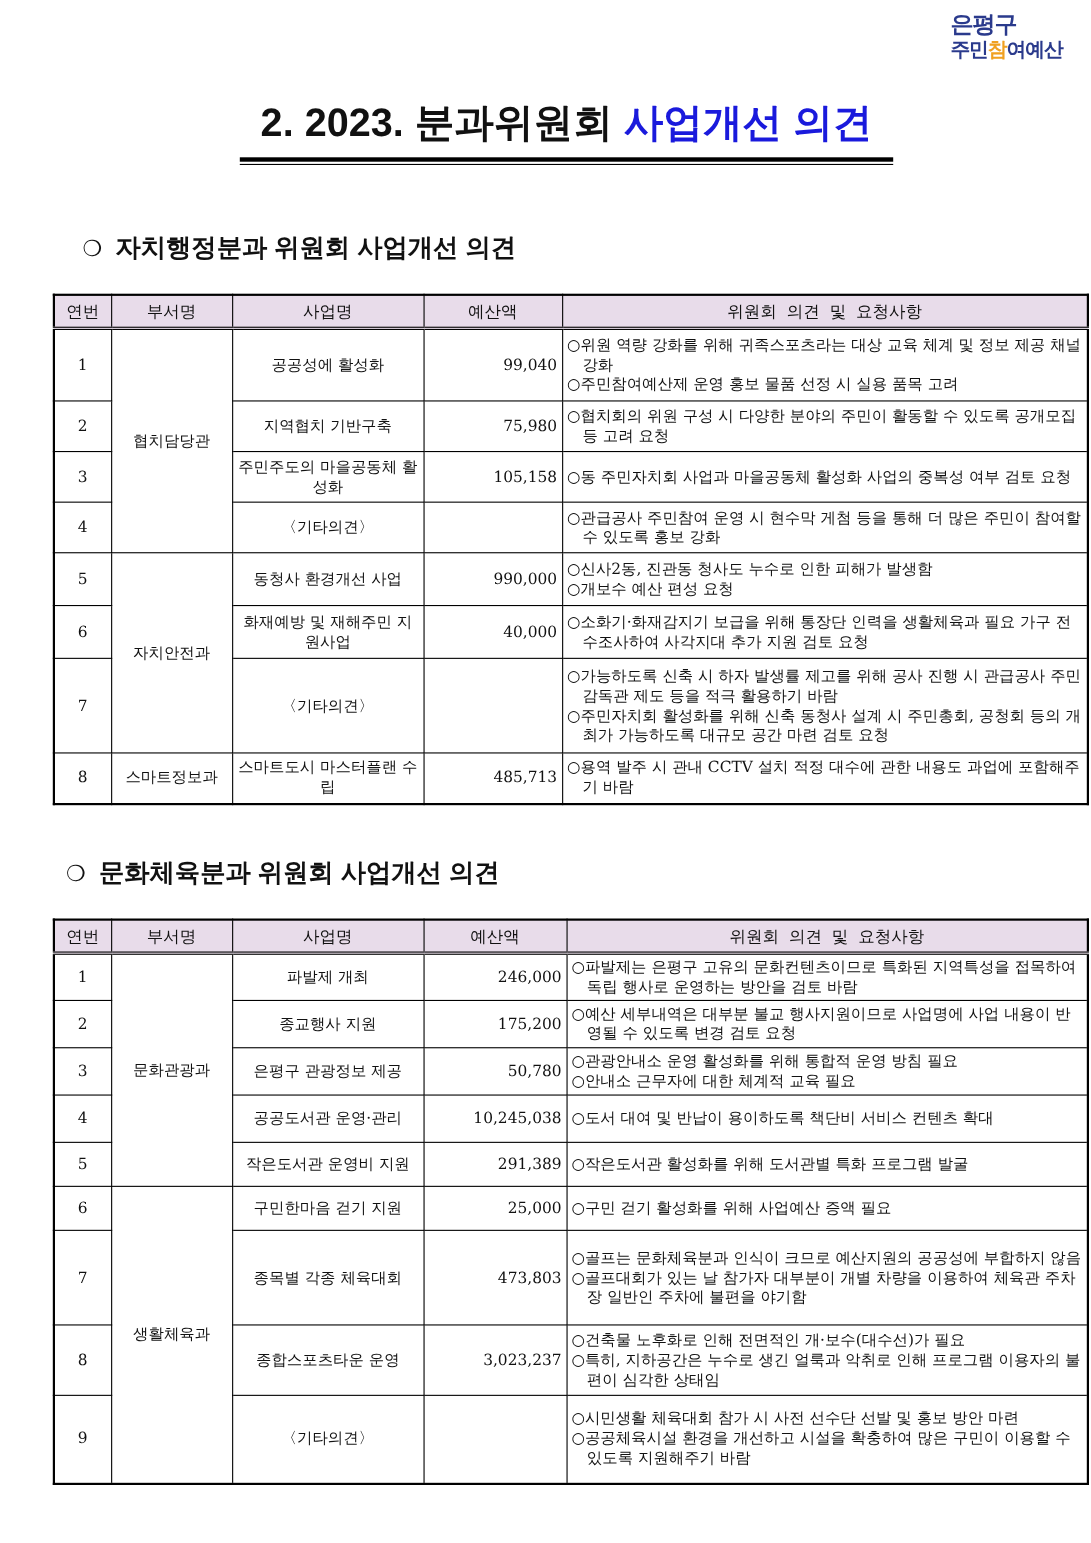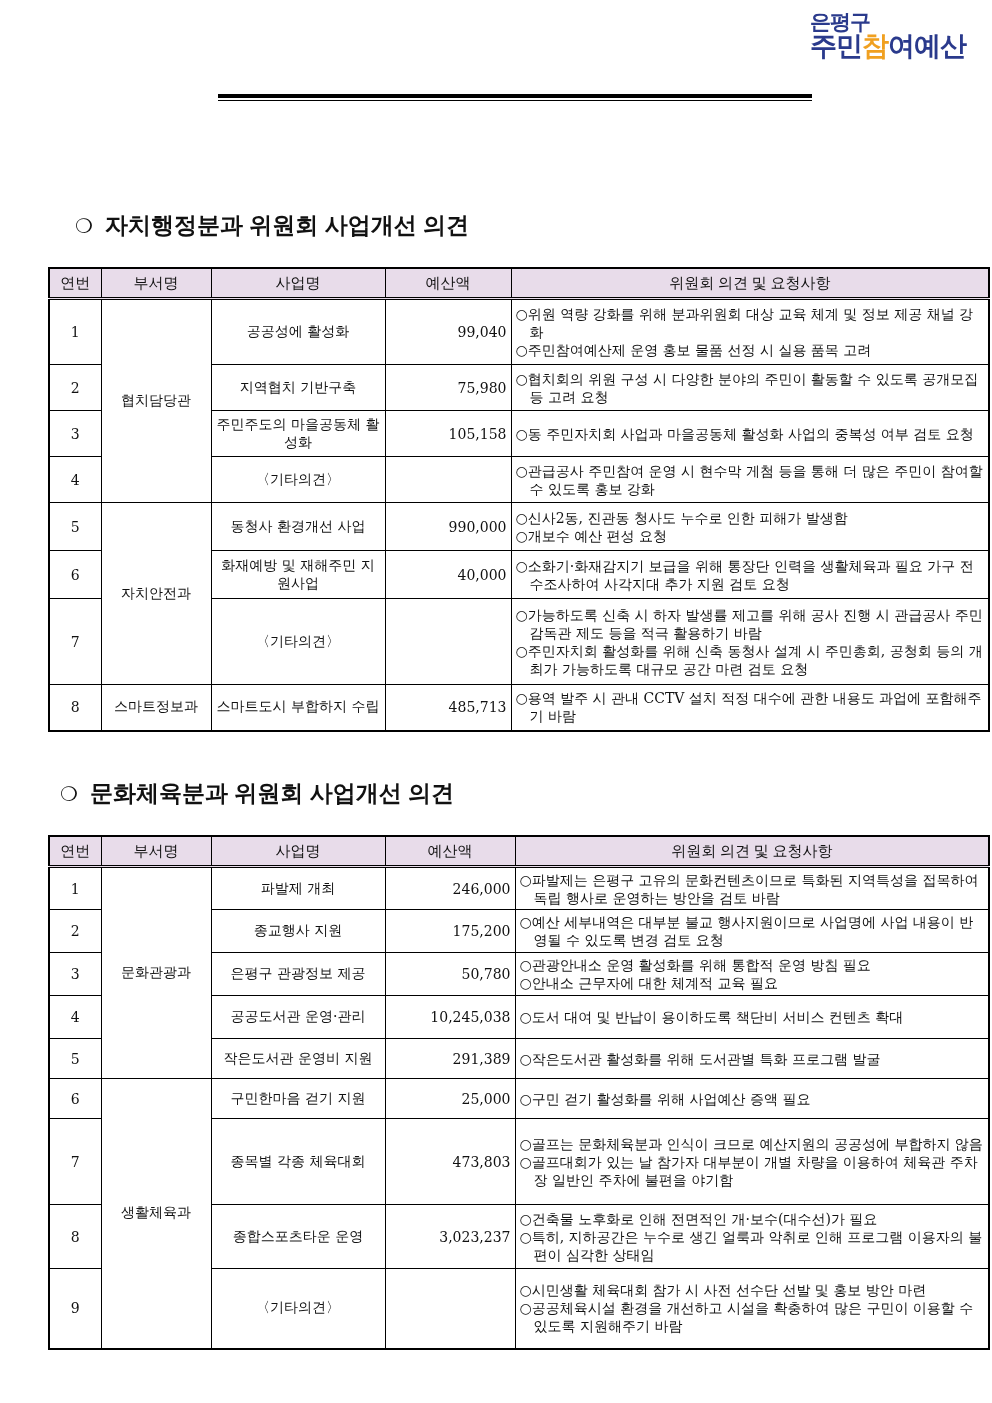--- a/index.html
+++ b/index.html
@@ -1,44 +1,48 @@
 <!DOCTYPE html>
 <html><head>
 <meta charset="utf-8">
 <style>
   html, body { margin: 0; padding: 0; background: #ffffff; }
   body { width: 992px; height: 1403px; position: relative; font-family: "DejaVu Serif", "Liberation Serif", serif; color: #111; overflow: hidden; }
   .logo { position: absolute; right: 26px; top: 10px; text-align: left; font-family: "DejaVu Sans", "Liberation Sans", sans-serif; font-weight: bold; color: #2a3a8c; line-height: 24px; }
   .logo .l1 { font-size: 21px; letter-spacing: -1px; }
-  .logo .l2 { font-size: 27px; letter-spacing: -1px; }
+  .logo .l2 { font-size: 18px; letter-spacing: -1px; }
   .logo .accent { color: #f0a020; }
   .title-wrap { position: absolute; left: 218px; top: 88px; width: 594px; }
   .title { font-family: "Liberation Sans", "DejaVu Sans", sans-serif; font-weight: bold; font-size: 36px; text-align: center; white-space: nowrap; letter-spacing: 0px; }
   .title .blue { color: #1a1adc; }
   .title-rule { margin-top: 6px; border-top: 4px solid #000; border-bottom: 1px solid #000; height: 2px; }
   .section-head { position: absolute; left: 75px; font-family: "Liberation Sans", "DejaVu Sans", sans-serif; font-size: 23px; font-weight: bold; white-space: nowrap; }
   .section-head .bullet { font-weight: normal; margin-right: 12px; font-size: 20px; }
   .unit { position: absolute; right: 10px; font-size: 14px; font-family: "DejaVu Sans", "Liberation Sans", sans-serif; color: #222; margin-top: 37px; }
   table.t { position: absolute; left: 48px; border-collapse: collapse; border: 2px solid #000; table-layout: fixed; }
-  table.t th { background: #e8dcea; font-family: Liberation Serif, serif; font-weight: normal; font-size: 15px; height: 28px; border: 1px solid #000; border-bottom: 3px double #000; padding: 0; }
+  table.t th { background: #e8dcea; font-family: Liberation Mono, monospace; font-weight: normal; font-size: 15px; height: 28px; border: 1px solid #000; border-bottom: 3px double #000; padding: 0; }
   table.t td { border: 1px solid #000; font-size: 14px; padding: 2px 4px; vertical-align: middle; }
   td.c { text-align: center; }
   td.num { text-align: right; padding-right: 6px; }
   td.op { font-size: 13.5px; line-height: 18px; padding: 2px 4px 2px 6px; }
   .op-line { padding-left: 14px; text-indent: -14px; }
 </style>
 </head>
 <body>
 
 <div class="logo">
   <div class="l1">은평구</div>
   <div class="l2"><span>주민</span><span class="accent">참</span><span>여예산</span></div>
 </div>
 
 <div class="title-wrap">
+  <div class="title">
+    <span>2. 2023. 분과위원회</span>
+    <span class="blue">사업개선 의견</span>
+  </div>
   <div class="title-rule"></div>
 </div>
 
 <div class="section-head" style="top:210px;">
   <span class="bullet">❍</span><span>자치행정분과 위원회 사업개선 의견</span>
 </div>
 <div class="unit" style="top:244px;">(단위: 천원)</div>
 
 <table class="t" style="top:267px; width:940px;">
   <colgroup>
@@ -57,21 +61,21 @@
       <th>위원회 의견 및 요청사항</th>
     </tr>
   </thead>
   <tbody>
     <tr style="height:66px">
       <td class="c">1</td>
       <td class="c" rowspan="4">협치담당관</td>
       <td class="c">공공성에 활성화</td>
       <td class="num">99,040</td>
       <td class="op">
-        <div class="op-line">○위원 역량 강화를 위해 분과위원회 대상 교육 체계 및 정보 제공 채널 강화</div>
+        <div class="op-line">○위원 역량 강화를 위해 귀족스포츠라는 대상 교육 체계 및 정보 제공 채널 강화</div>
         <div class="op-line">○주민참여예산제 운영 홍보 물품 선정 시 실용 품목 고려</div>
       </td>
     </tr>
     <tr style="height:46px">
       <td class="c">2</td>
       <td class="c">지역협치 기반구축</td>
       <td class="num">75,980</td>
       <td class="op">
           <div class="op-line">○협치회의 위원 구성 시 다양한 분야의 주민이 활동할 수 있도록 공개모집 등 고려 요청</div>
         </td>
@@ -115,21 +119,21 @@
       <td class="c">〈기타의견〉</td>
       <td class="num"></td>
       <td class="op">
         <div class="op-line">○가능하도록 신축 시 하자 발생률 제고를 위해 공사 진행 시 관급공사 주민 감독관 제도 등을 적극 활용하기 바람</div>
         <div class="op-line">○주민자치회 활성화를 위해 신축 동청사 설계 시 주민총회, 공청회 등의 개최가 가능하도록 대규모 공간 마련 검토 요청</div>
       </td>
     </tr>
     <tr style="height:46px">
       <td class="c">8</td>
       <td class="c">스마트정보과</td>
-      <td class="c">스마트도시 부합하지 수립</td>
+      <td class="c">스마트도시 마스터플랜 수립</td>
       <td class="num">485,713</td>
       <td class="op">
           <div class="op-line">○용역 발주 시 관내 CCTV 설치 적정 대수에 관한 내용도 과업에 포함해주기 바람</div>
         </td>
     </tr>
   </tbody>
 </table>
 
 <div class="section-head" style="top:778px; left:60px;">
   <span class="bullet">❍</span><span>문화체육분과 위원회 사업개선 의견</span>

